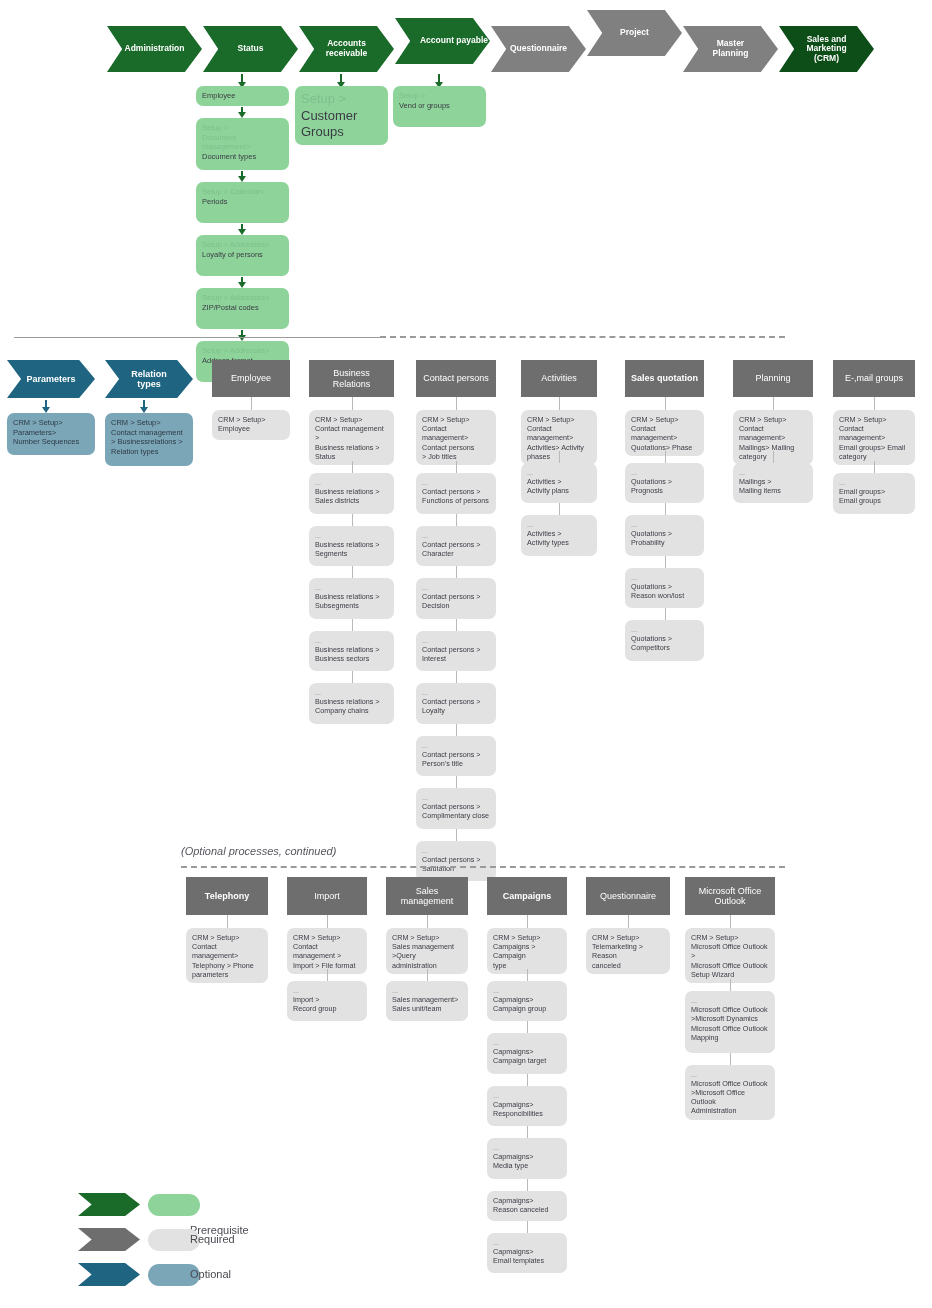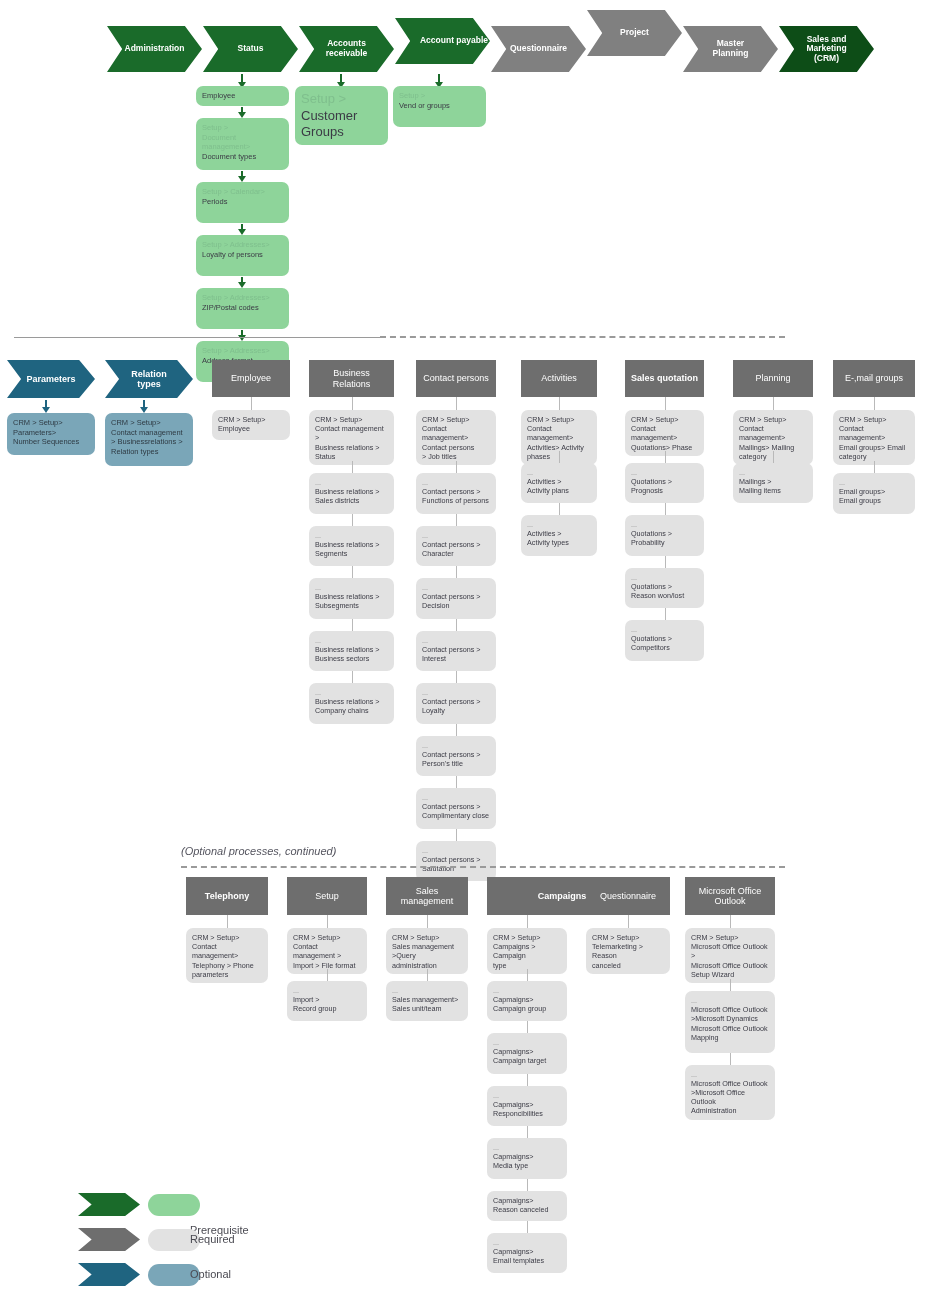--- a/index.html
+++ b/index.html
@@ -323,21 +323,21 @@
     <div class="section-label" style="left: 181px; top: 845px; font-style: italic;">(Optional processes, continued)</div>
     <div class="sep-dash" style="left: 181px; top: 866px; width: 604px;"></div>
     <div class="hdr" style="left: 186px; top: 877px; width: 82px; height: 38px; font-size: 9px; font-weight: bold;">
       <span>Telephony</span>
     </div>
     <div class="conn" style="left: 227px; top: 915px; height: 13px;"></div>
     <div class="box gray" style="left: 186px; top: 928px; width: 82px; min-height: 51px; font-size: 7.2px;">
       <span class="main">CRM &gt; Setup&gt;<br>Contact management&gt;<br>Telephony &gt; Phone<br>parameters</span>
     </div>
     <div class="hdr" style="left: 287px; top: 877px; width: 80px; height: 38px; font-size: 9px; font-weight: normal;">
-      <span>Setup</span>
+      <span>Import</span>
     </div>
     <div class="conn" style="left: 327px; top: 915px; height: 13px;"></div>
     <div class="box gray" style="left: 287px; top: 928px; width: 80px; min-height: 40.5px; font-size: 7.2px;">
       <span class="main">CRM &gt; Setup&gt;<br>Contact management &gt;<br>Import &gt; File format</span>
     </div>
     <div class="conn" style="left: 327px; top: 968.5px; height: 12px;"></div>
     <div class="box gray" style="left: 287px; top: 980.5px; width: 80px; min-height: 40.5px; font-size: 7.2px;">
       <span class="pre dk">...</span>
       <span class="main">Import &gt;<br>Record group</span>
     </div>
@@ -346,21 +346,21 @@
     </div>
     <div class="conn" style="left: 427px; top: 915px; height: 13px;"></div>
     <div class="box gray" style="left: 386px; top: 928px; width: 82px; min-height: 40.5px; font-size: 7.2px;">
       <span class="main">CRM &gt; Setup&gt;<br>Sales management<br>&gt;Query administration</span>
     </div>
     <div class="conn" style="left: 427px; top: 968.5px; height: 12px;"></div>
     <div class="box gray" style="left: 386px; top: 980.5px; width: 82px; min-height: 40.5px; font-size: 7.2px;">
       <span class="pre dk">...</span>
       <span class="main">Sales management&gt;<br>Sales unit/team</span>
     </div>
-    <div class="hdr" style="left: 487px; top: 877px; width: 80px; height: 38px; font-size: 9px; font-weight: bold; padding-left: 35px;">
+    <div class="hdr" style="left: 487px; top: 877px; width: 80px; height: 38px; font-size: 9px; font-weight: bold;">
       <span>Campaigns</span>
     </div>
     <div class="conn" style="left: 527px; top: 915px; height: 13px;"></div>
     <div class="box gray" style="left: 487px; top: 928px; width: 80px; min-height: 40.5px; font-size: 7.2px;">
       <span class="main">CRM &gt; Setup&gt;<br>Campaigns &gt; Campaign<br>type</span>
     </div>
     <div class="conn" style="left: 527px; top: 968.5px; height: 12px;"></div>
     <div class="box gray" style="left: 487px; top: 980.5px; width: 80px; min-height: 40.5px; font-size: 7.2px;">
       <span class="pre dk">...</span>
       <span class="main">Capmaigns&gt;<br>Campaign group</span>

